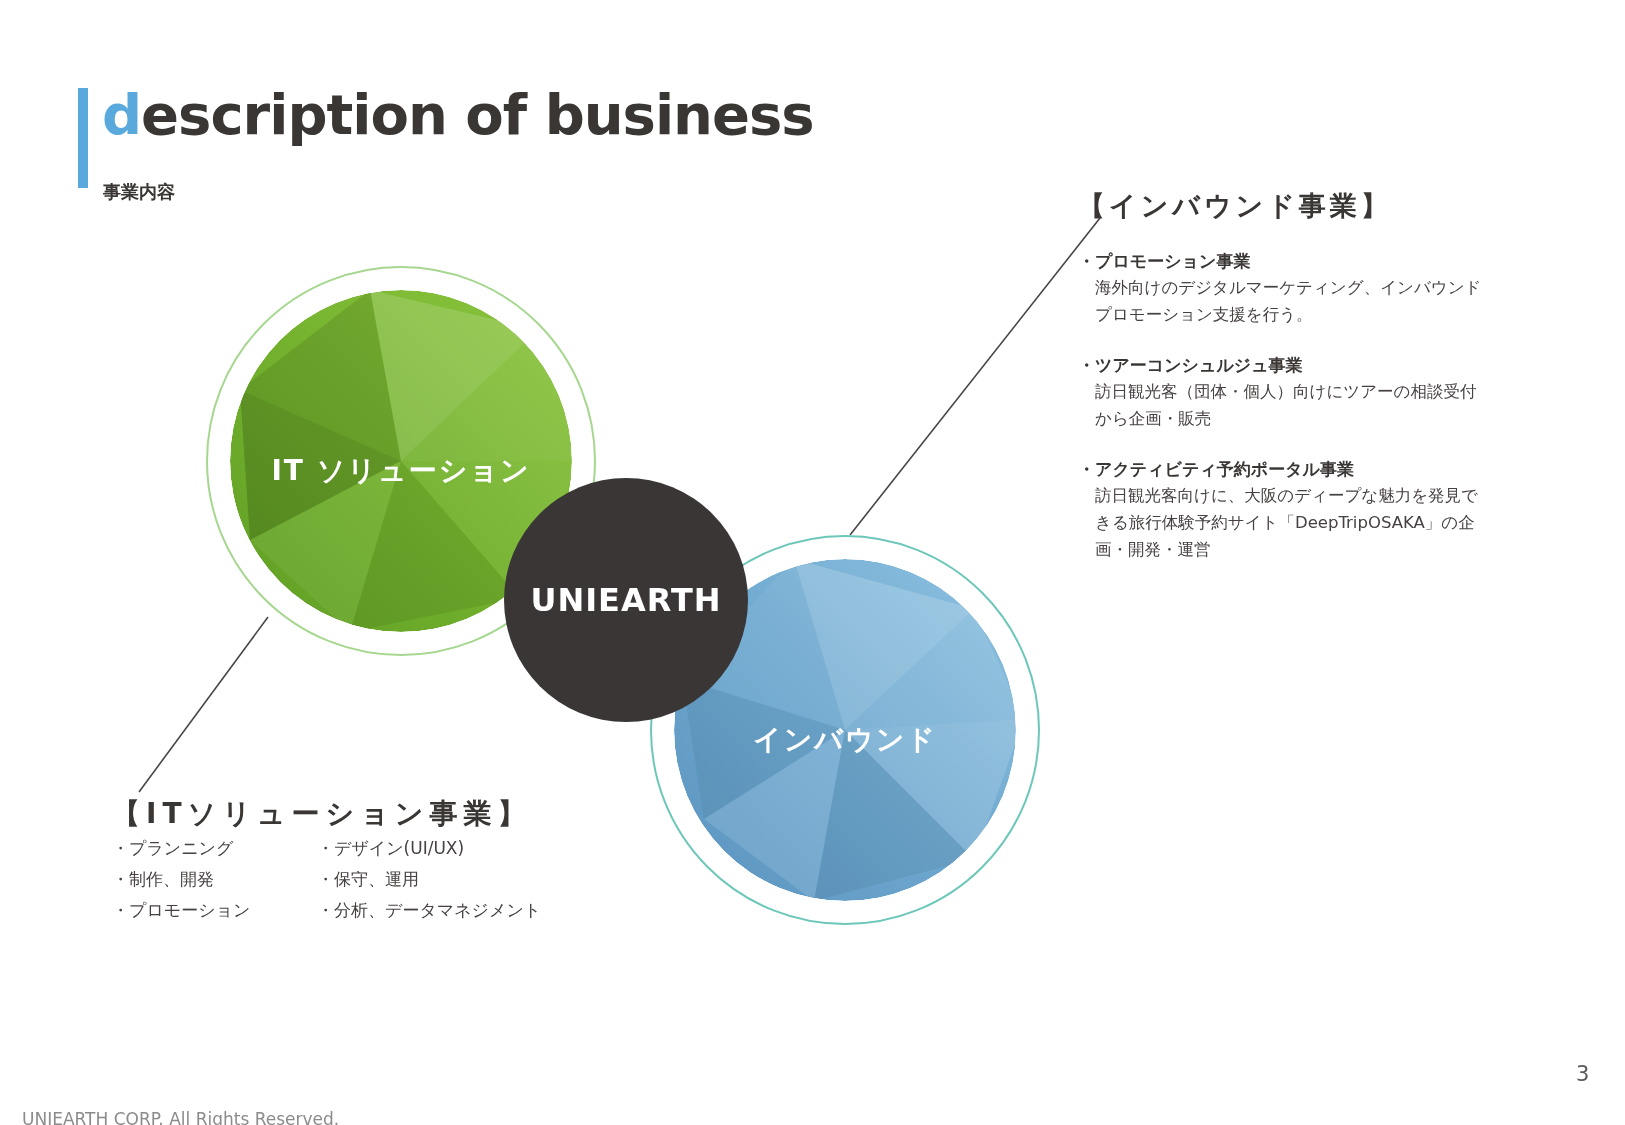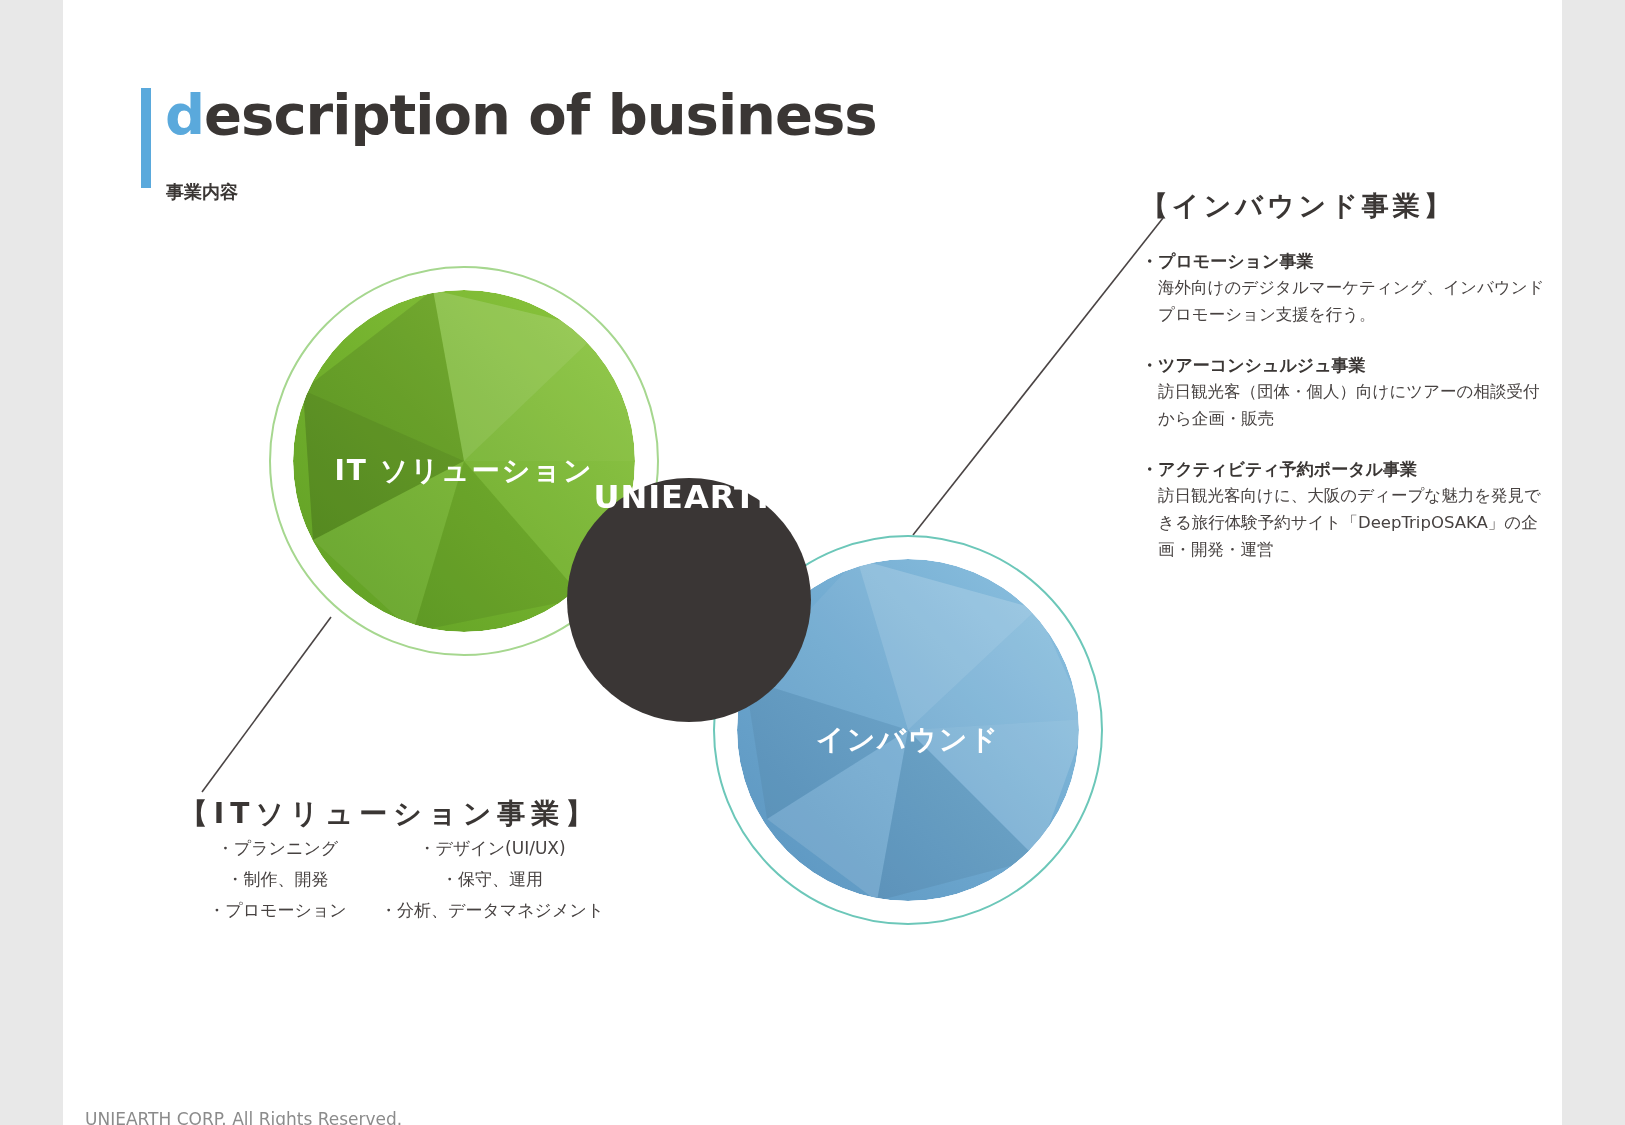--- a/index.html
+++ b/index.html
@@ -10,54 +10,54 @@
     --page_num_gray:#595757;
     --line_color:#4a4444;
     --green_ring:#a6d78f;
     --teal_ring:#6cc7b9;
     --dark_circle:#3a3635;
   }
   *{margin:0;padding:0;box-sizing:border-box;}
   html,body{background:#e8e8e8;}
   body{font-family:"DejaVu Sans","Liberation Sans",sans-serif;}
   .slide{
-    position:relative;width:1499px;height:1125px;background:#ffffff;
+    position:relative;width:1625px;height:1125px;background:#ffffff;
     overflow:hidden;margin:0 auto;
   }
   
   .accent-bar{position:absolute;left:78px;top:88px;width:10px;height:100px;background:var(--accent,#5aa9dc);}
   .title{position:absolute;left:102px;top:82px;font-size:56px;font-weight:800;letter-spacing:-1px;color:var(--dark_text,#3a3634);white-space:nowrap;}
   .title .first{color:var(--accent,#5aa9dc);}
   .subtitle{position:absolute;left:103px;top:162px;font-size:18px;font-weight:700;color:var(--dark_text,#3a3634);margin-top:18px;}
   
   .lines-svg{position:absolute;left:0;top:0;width:1625px;height:1125px;z-index:1;}
   
   .ring{position:absolute;border-radius:50%;background:#fff;z-index:2;}
   .ring.green{left:206px;top:266px;width:390px;height:390px;border:2px solid var(--green_ring,#a6d78f);}
   .ring.blue {left:650px;top:535px;width:390px;height:390px;border:2px solid var(--teal_ring,#6cc7b9);z-index:3;}
   .fill-circle{position:absolute;border-radius:50%;overflow:hidden;display:flex;align-items:center;justify-content:center;}
   .fill-circle.green{left:230px;top:290px;width:342px;height:342px;z-index:2;}
   .fill-circle.blue {left:674px;top:559px;width:342px;height:342px;z-index:3;}
   .fill-circle svg{position:absolute;left:0;top:0;width:100%;height:100%;}
   .circle-label{position:relative;z-index:5;color:#fff;font-weight:800;font-size:28px;letter-spacing:2px;white-space:nowrap;transform:translateY(10px);}
   .dark-circle{
     position:absolute;left:504px;top:478px;width:244px;height:244px;border-radius:50%;
-    background:var(--dark_circle,#3a3635);z-index:4;display:flex;justify-content:center;
+    background:var(--dark_circle,#3a3635);z-index:4;display:flex;align-items:center;justify-content:center;
   }
   .dark-circle .brand{color:#fff;font-weight:800;font-size:32px;letter-spacing:1px;white-space:nowrap;}
   
   .section-heading{font-weight:800;color:var(--dark_text,#3a3634);white-space:nowrap;}
   .inbound{position:absolute;left:1078px;top:188px;width:430px;z-index:5;}
   .inbound .section-heading{font-size:27px;letter-spacing:4px;}
   .ib-items{margin-top:24px;}
   .ib-item{margin-bottom:24px;}
   .ib-title{font-size:17px;font-weight:700;color:var(--dark_text,#3a3634);line-height:26px;}
   .ib-body{font-size:16.5px;color:var(--body_text,#474241);line-height:27px;padding-left:17px;width:408px;}
   
-  .itsec{position:absolute;left:112px;top:795px;z-index:5;text-align:center;}
+  .itsec{position:absolute;left:112px;top:795px;z-index:5;}
   .itsec .section-heading{font-size:28px;letter-spacing:6px;}
   .it-cols{display:flex;}
   .it-col{list-style:none;}
   .it-col.c1{width:205px;}
   .it-col li{font-size:17px;color:var(--body_text,#474241);line-height:31px;white-space:nowrap;}
   
   .footer{position:absolute;left:22px;top:1109px;font-size:17px;color:var(--footer_gray,#8b8b8b);}
   .page-number{position:absolute;left:1576px;top:1062px;font-size:21px;color:var(--page_num_gray,#595757);}
 </style>
 </head>

